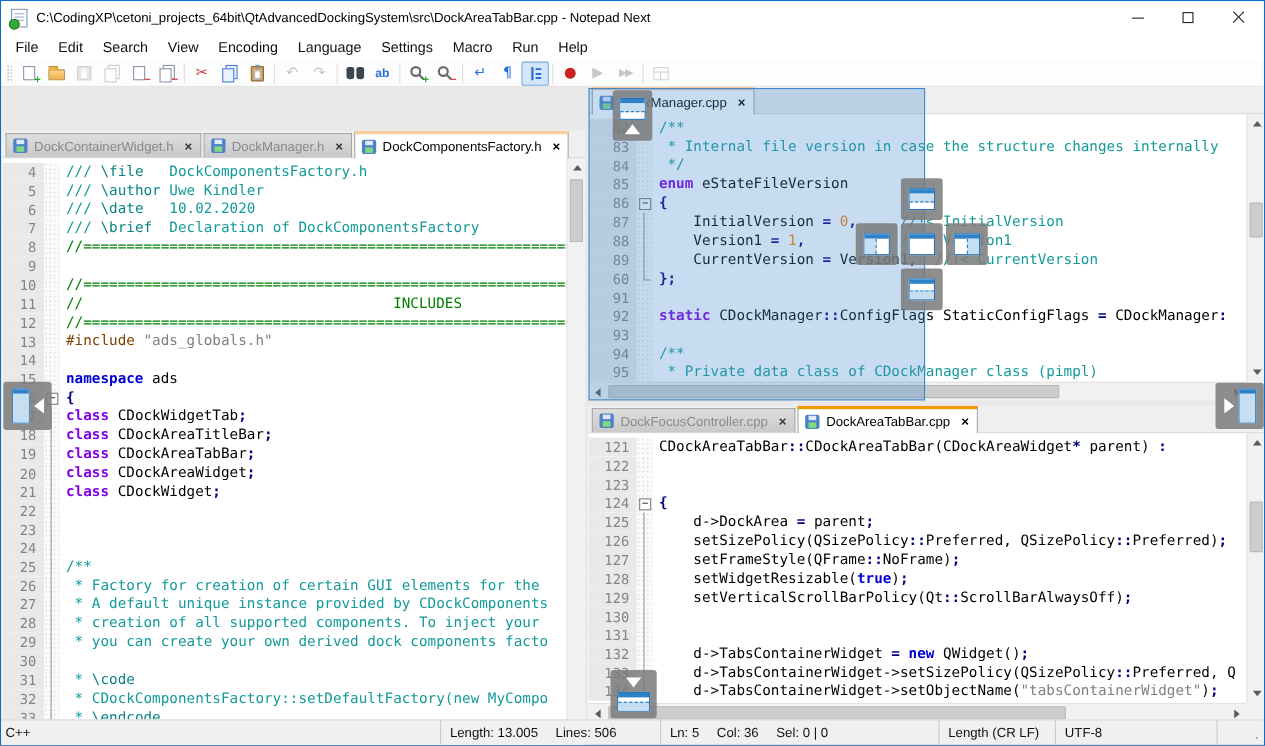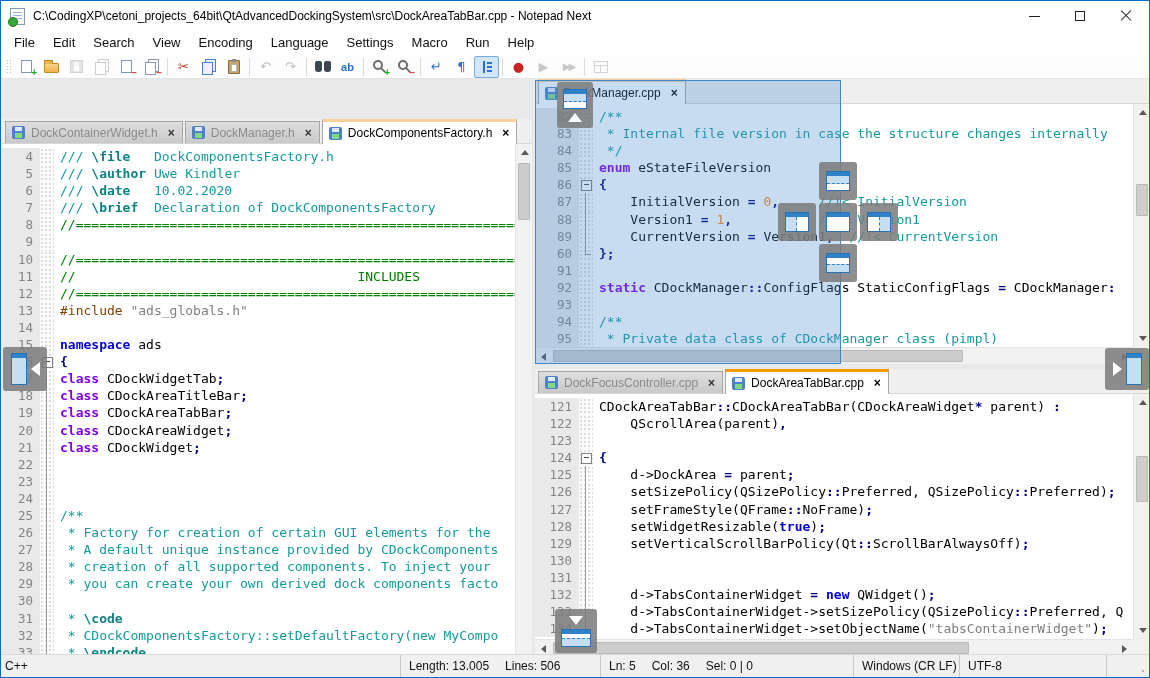--- a/index.html
+++ b/index.html
@@ -83,21 +83,21 @@
   .p-tr .ln,.p-br .ln{width:44px;}
   .fold{flex:none;width:14px;position:relative;background-color:#fbfbfb;
      background-image:radial-gradient(#dcdcdc .8px,transparent .8px);background-size:4px 4px;}
   .fold.fs::before{content:"";position:absolute;left:2px;top:4px;width:9px;height:9px;background:#fff;border:1px solid #7f7f7f;}
   .fold.fs::after{content:"";position:absolute;left:5px;top:8px;width:5px;height:1px;background:#4d4d4d;}
   .fold.fl::before{content:"";position:absolute;left:6px;top:0;bottom:0;width:1px;background:#9a9a9a;}
   .fold.fe::before{content:"";position:absolute;left:6px;top:0;height:9px;width:1px;background:#9a9a9a;}
   .fold.fe::after{content:"";position:absolute;left:6px;top:9px;width:6px;height:1px;background:#9a9a9a;}
   .codeln{white-space:pre;padding-left:6px;color:#000;}
   .t-doc{color:#149a9a;}
-  .t-dockw{color:#0c8282;font-weight:bold;}
+  .t-dockw{color:#0c8282;font-weight:normal;}
   .t-cmt{color:#008000;}
   .t-kw{color:#0000d6;font-weight:bold;}
   .t-type{color:#8000e8;font-weight:bold;}
   .t-num{color:#ff8000;}
   .t-str{color:#808080;}
   .t-pre{color:#804000;}
   .t-op{color:#000080;font-weight:bold;}
   .t-pln{color:#000;}
   
   .vscroll{position:absolute;right:0;width:17px;background:#f1f1f1;border-left:1px solid #e3e3e3;}
@@ -587,21 +587,20 @@
         </div>
       <div class="editor" id="ed-br">
           <div class="row">
             <span class="ln">121</span>
             <span class="fold"></span>
             <span class="codeln"><span class="t-pln">CDockAreaTabBar</span><span class="t-op">::</span><span class="t-pln">CDockAreaTabBar(CDockAreaWidget</span><span class="t-op">*</span><span class="t-pln"> parent) </span><span class="t-op">:</span></span>
           </div>
           <div class="row">
             <span class="ln">122</span>
             <span class="fold"></span>
-            <span class="codeln"><span class="t-pln">    QScrollArea(parent)</span><span class="t-op">,</span></span>
           </div>
           <div class="row">
             <span class="ln">123</span>
             <span class="fold"></span>
           </div>
           <div class="row">
             <span class="ln">124</span>
             <span class="fold fs"></span>
             <span class="codeln"><span class="t-op">{</span></span>
           </div>
@@ -722,21 +721,21 @@
     <div class="seg w200">
       <span>Length: 13.005</span>
       <span class="gap">Lines: 506</span>
     </div>
     <div class="seg w253">
       <span>Ln: 5</span>
       <span class="gap">Col: 36</span>
       <span class="gap">Sel: 0 | 0</span>
     </div>
     <div class="seg w106">
-        <span>Windows (CR LF)</span>
+        <span>Length (CR LF)</span>
       </div>
     <div class="seg w147">
         <span>UTF-8</span>
       </div>
     <div class="seg grip"></div>
   </div>
 
 </div>
 
 </body></html>

